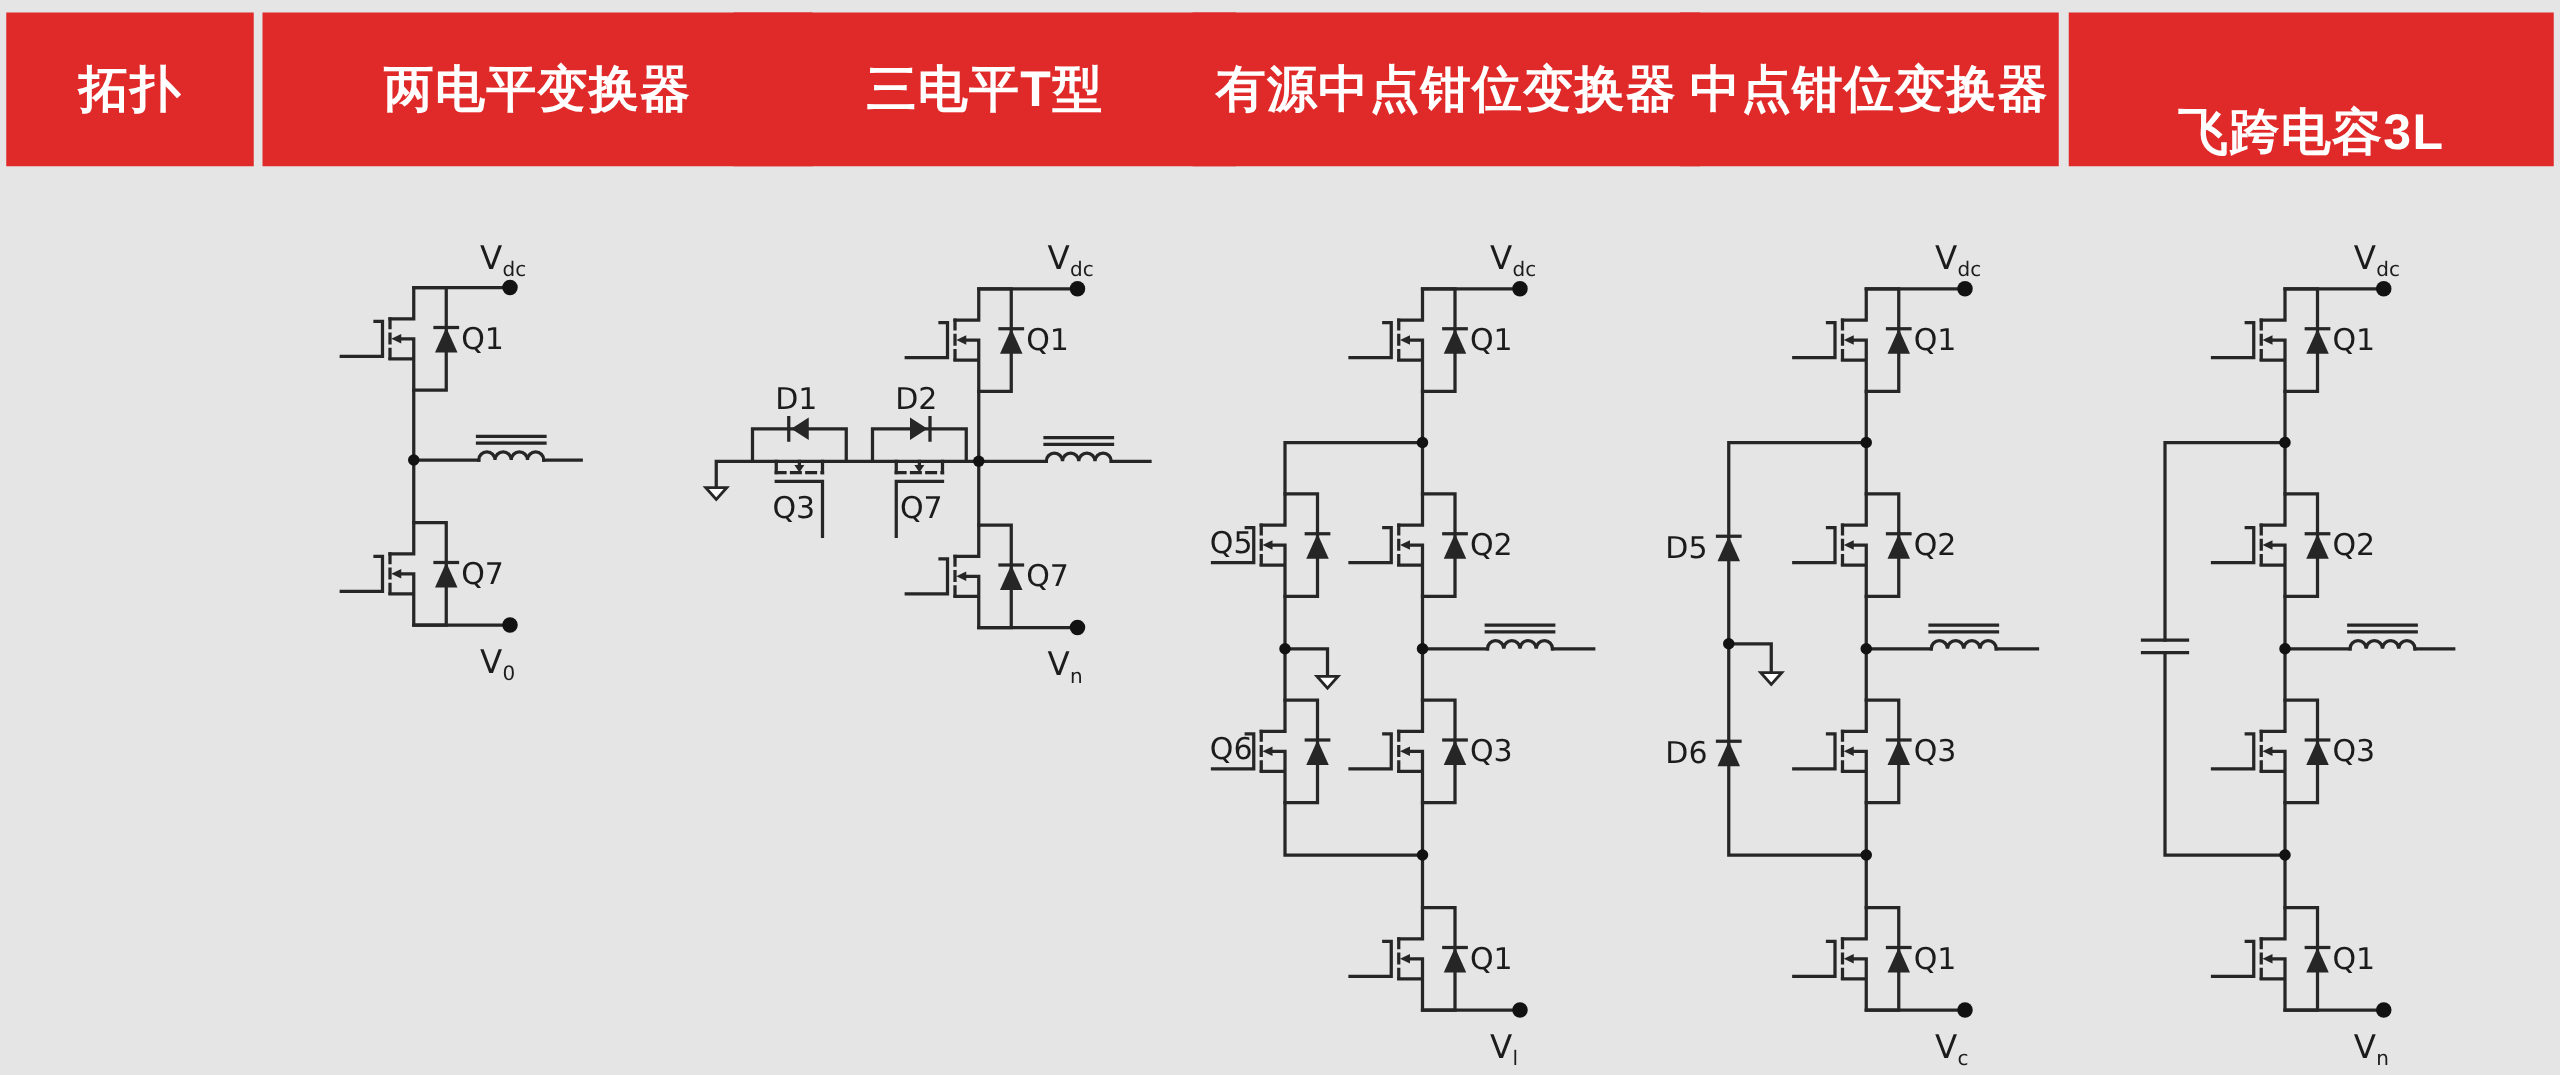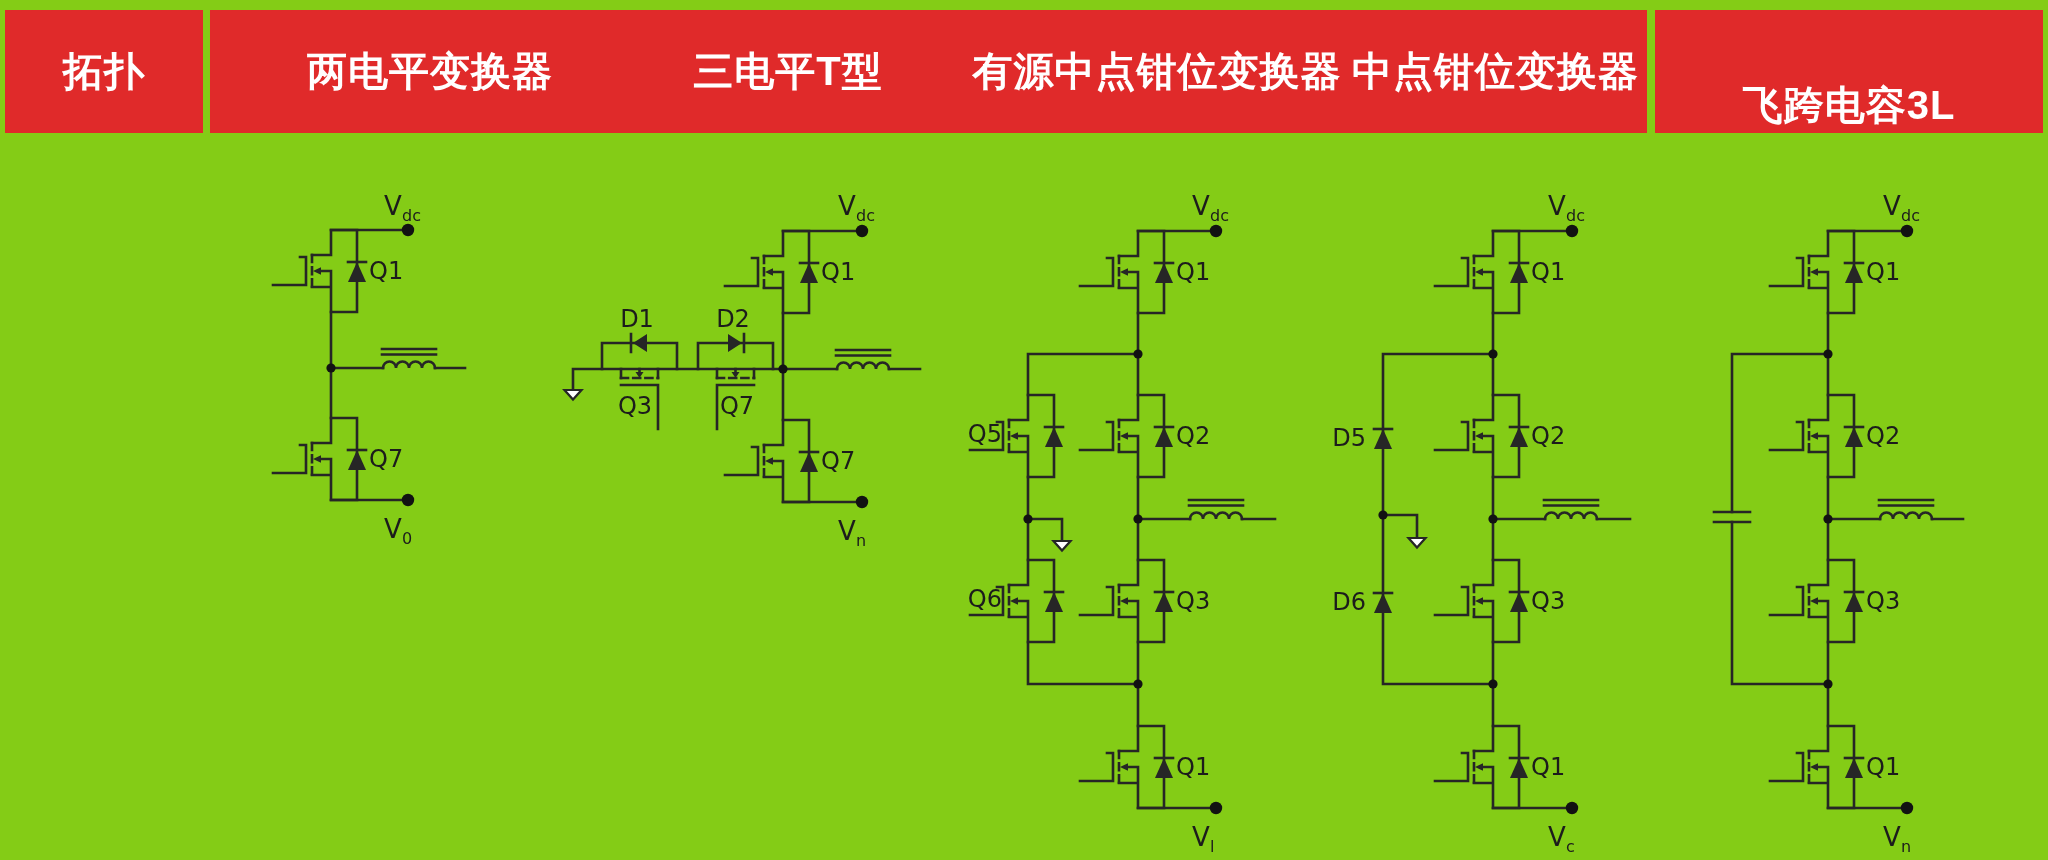--- a/index.html
+++ b/index.html
@@ -1,16 +1,16 @@
 <!DOCTYPE html>
 <html style="--header-bg: #E02A2A; --header-fg: #FFFFFF; --line: #262626;"><head>
 <meta charset="utf-8">
 <style>
   html,body{margin:0;padding:0;background:#ffffff;}
-  .stage{position:relative;width:2048px;height:860px;background:#84cc16;overflow:hidden;
+  .stage{position:relative;width:2048px;height:860px;background:#e5e5e5;overflow:hidden;
          font-family:"Liberation Sans",sans-serif;}
   .hdr{position:absolute;top:10px;height:123px;background:var(--header-bg,#e02a2a);
        color:var(--header-fg,#fff);display:flex;align-items:center;justify-content:center;
        font-weight:bold;font-size:40px;letter-spacing:1px;white-space:nowrap;}
   svg.diag{position:absolute;left:0;top:0;}
   .w{fill:none;stroke:var(--line,#262626);stroke-width:2.6;stroke-linecap:square;}
   .dash{stroke-dasharray:7 5.2;}
   .fillp{fill:var(--line,#262626);stroke:none;}
   .nd{fill:#121212;stroke:none;}
   .gndt{fill:#ffffff;stroke:var(--line,#262626);stroke-width:2.2;}

